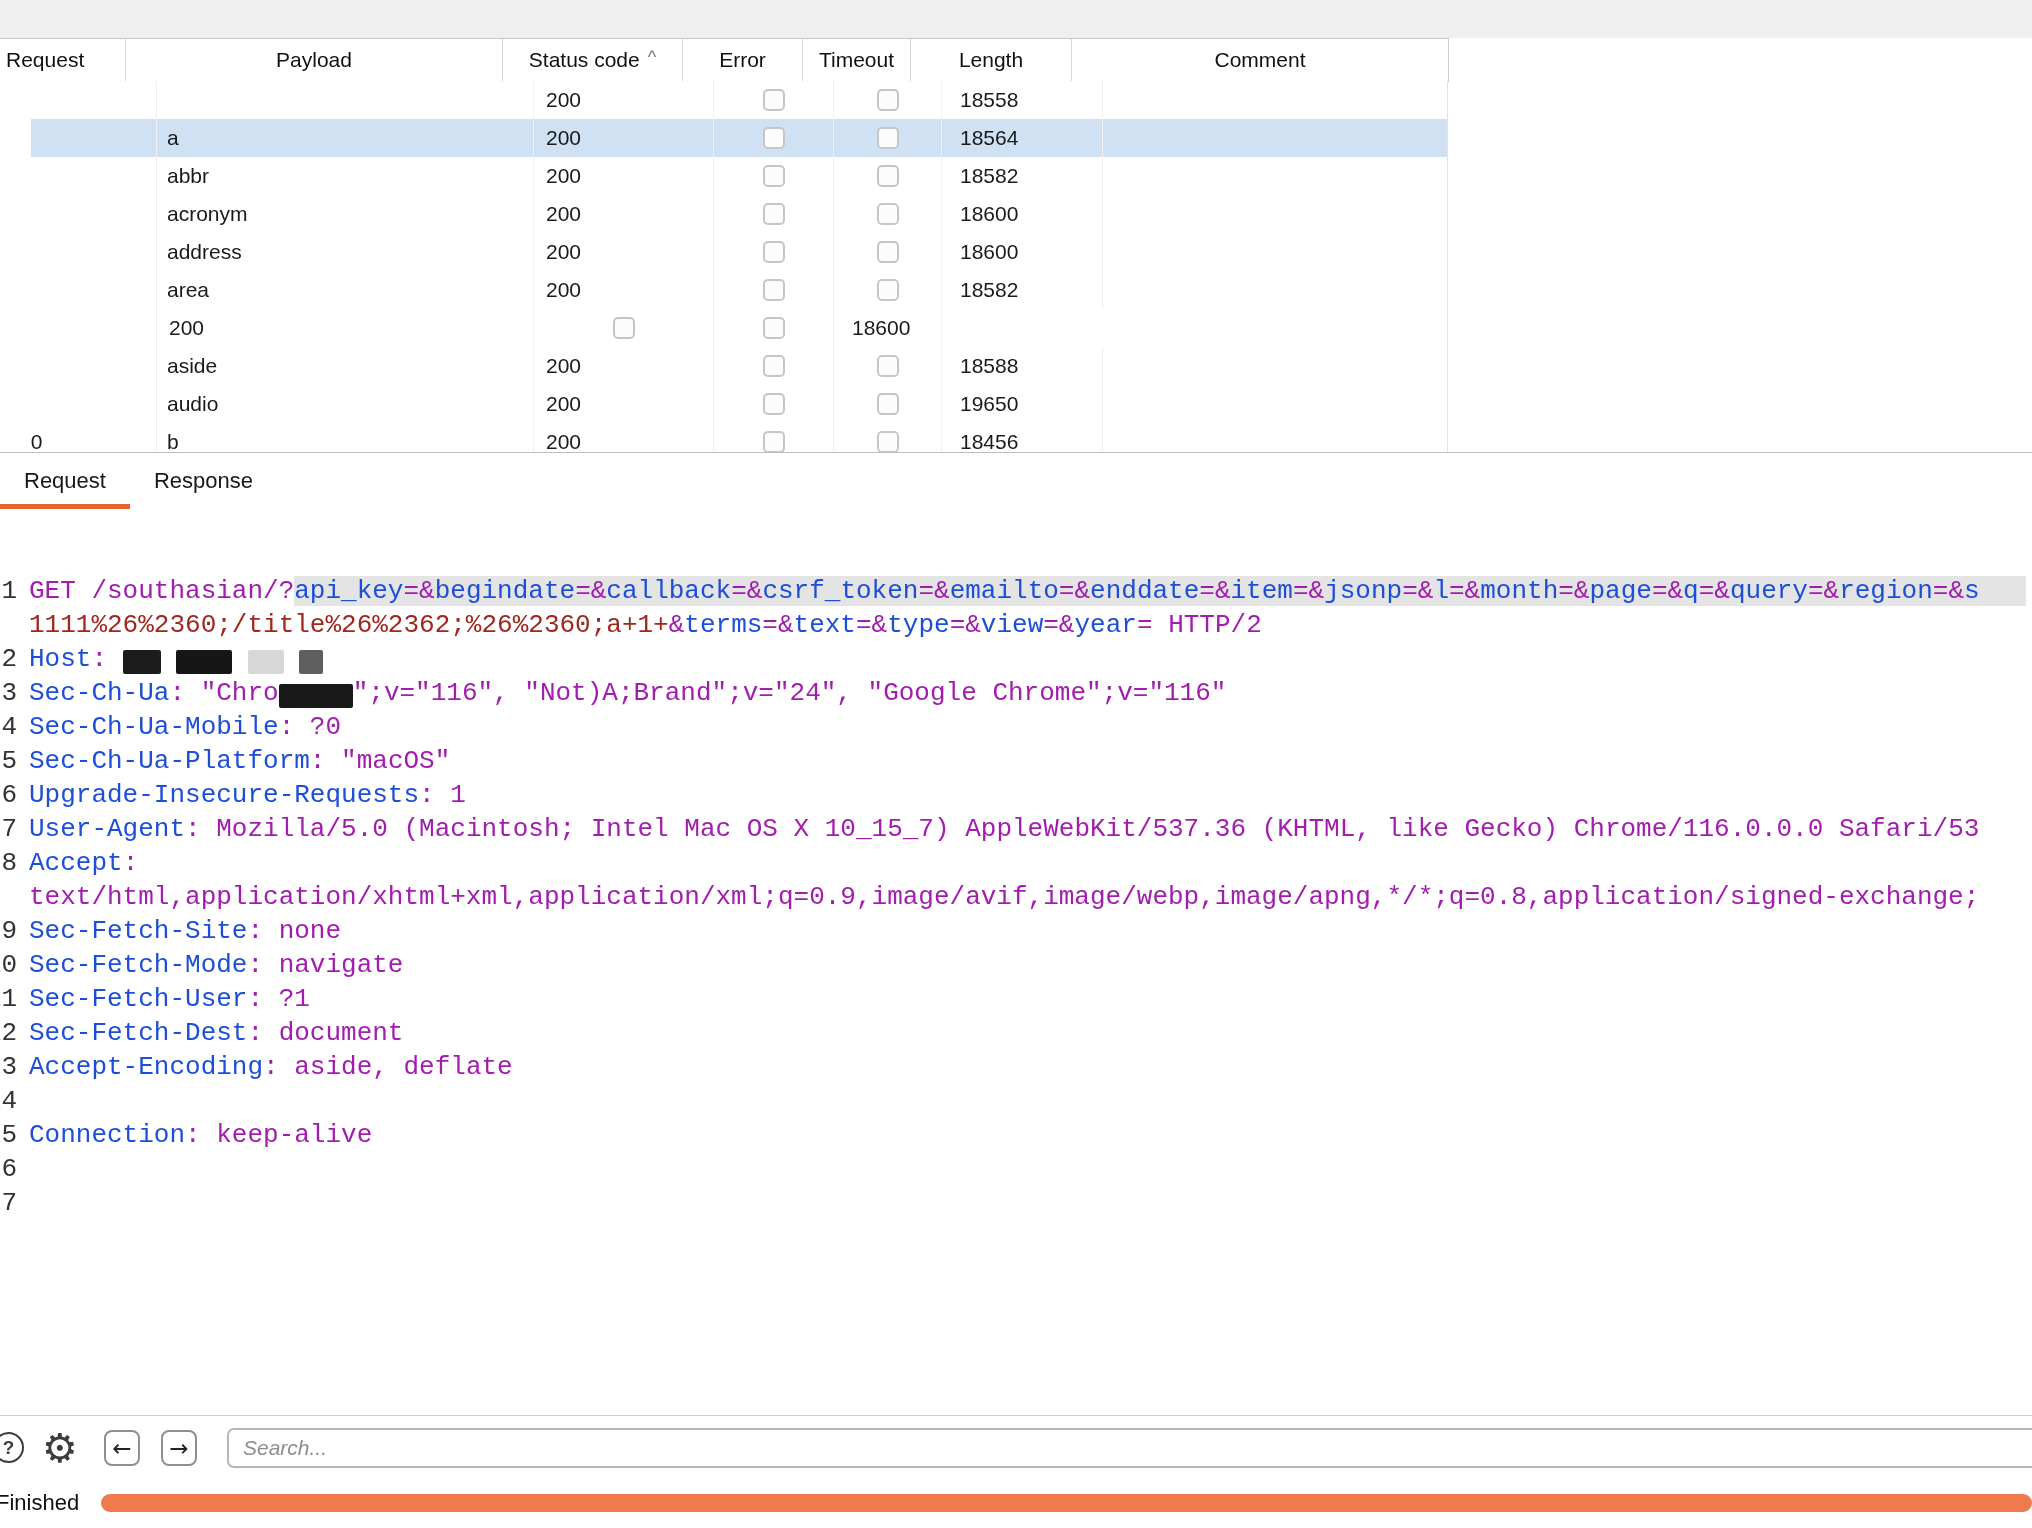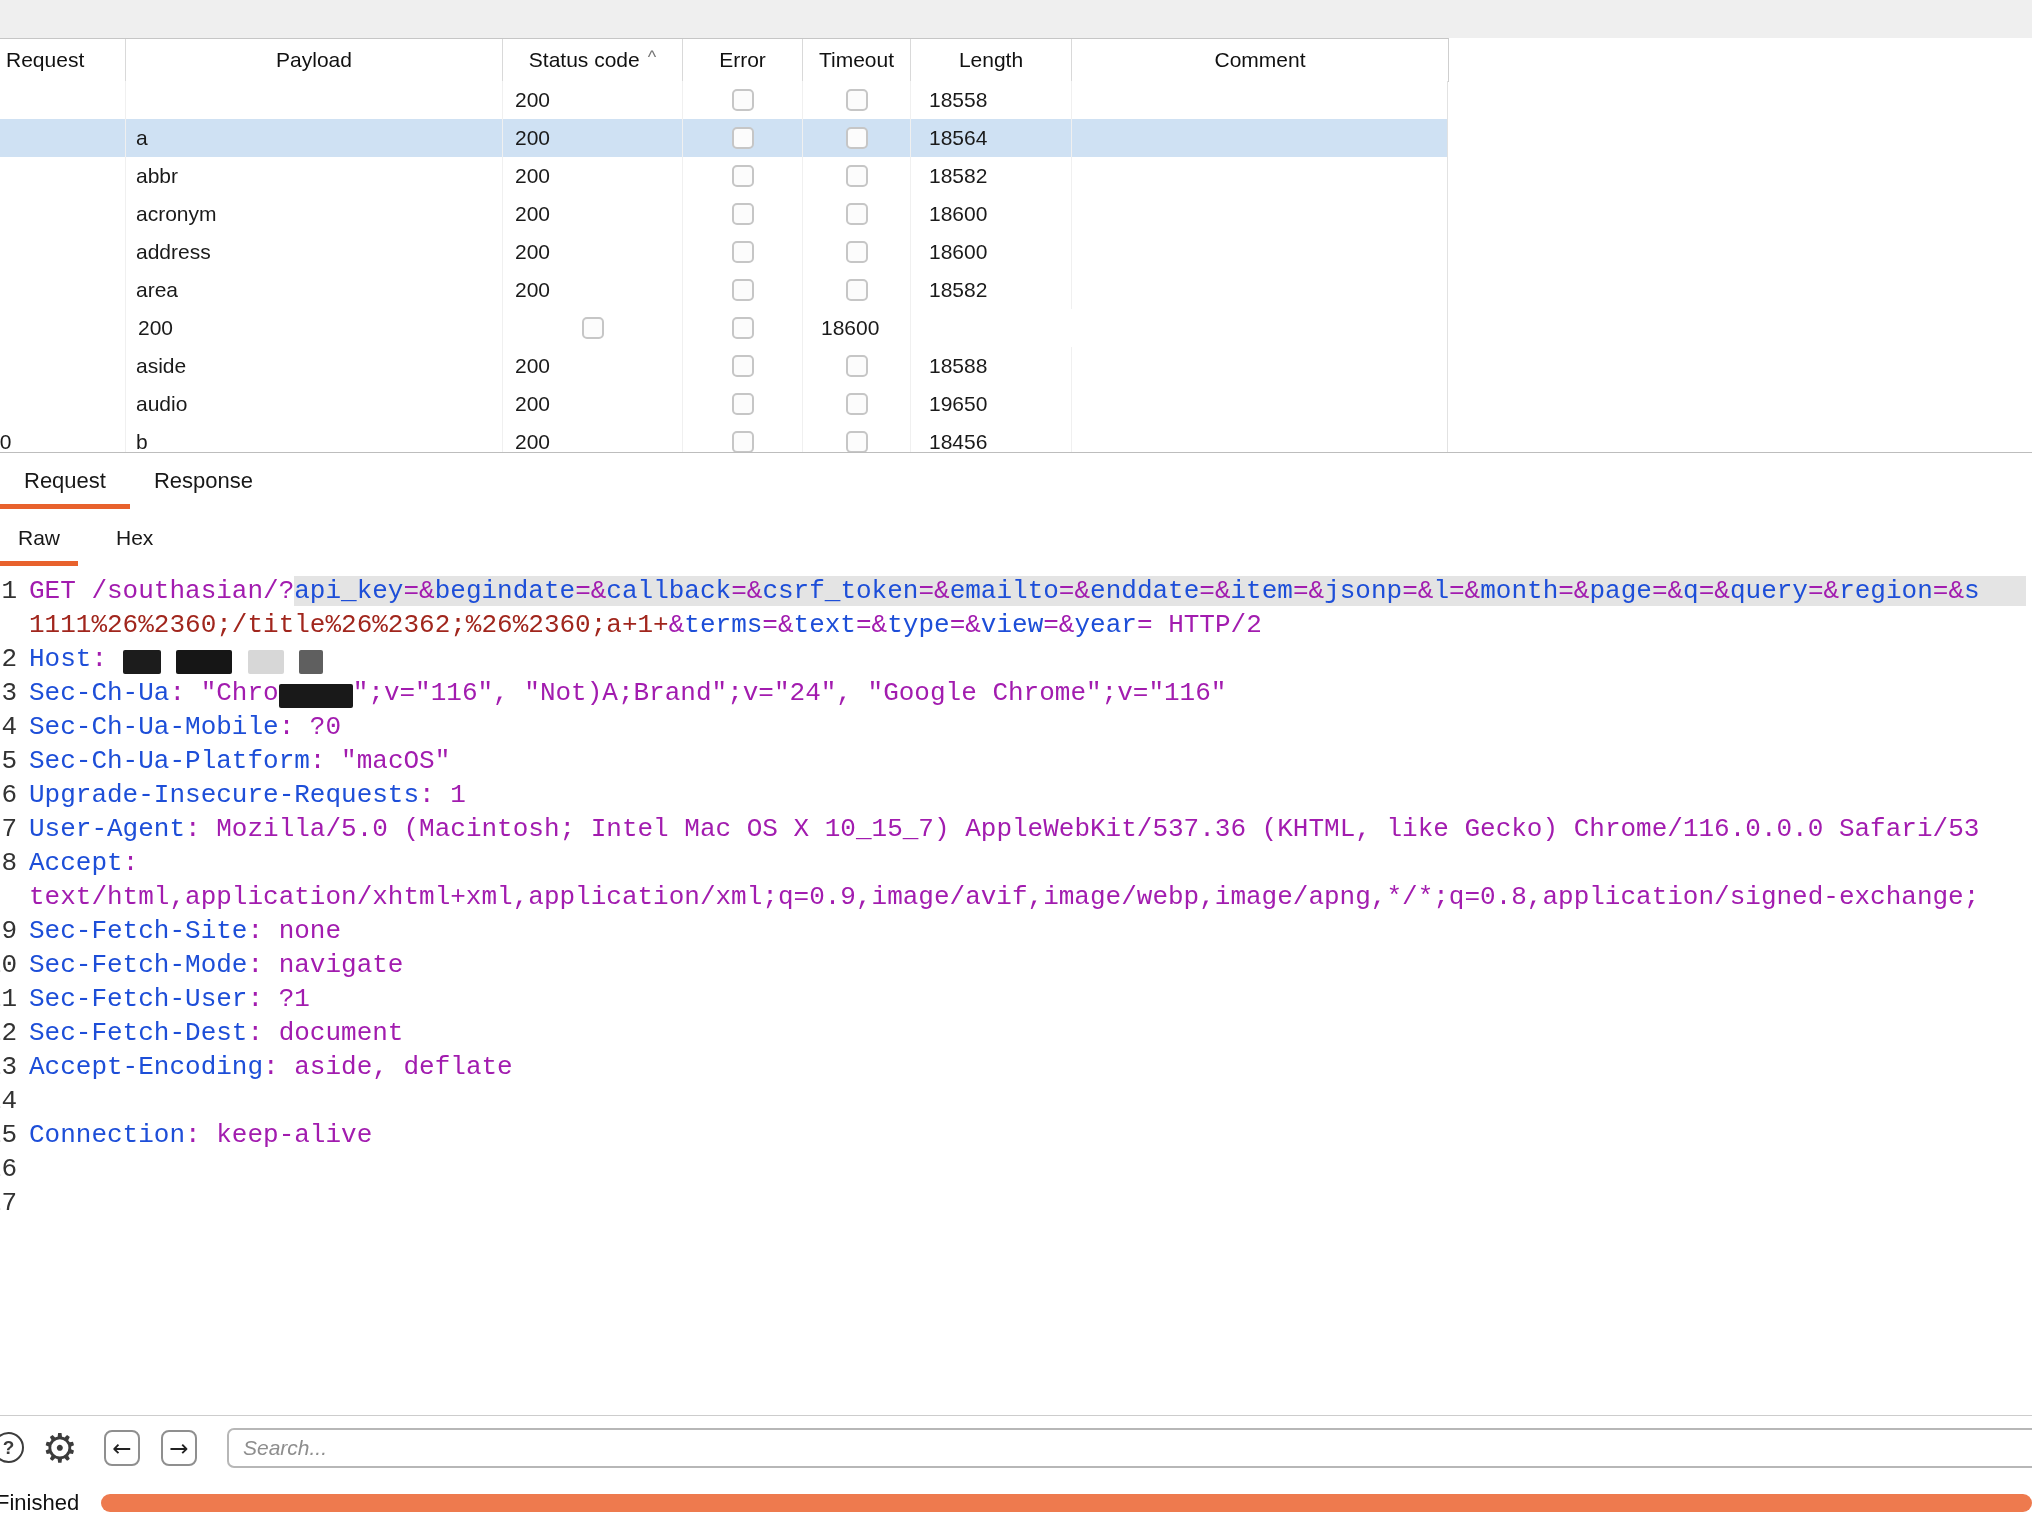--- a/index.html
+++ b/index.html
@@ -17,21 +17,21 @@
     position:absolute;left:0;top:38px;width:1448px;height:42px;background:#fff;
     display:grid;grid-template-columns:126px 377px 180px 120px 108px 161px 376px;
     border-top:1px solid #c6c6c6;border-bottom:1px solid #c6c6c6;border-right:1px solid #cfcfcf;
     box-sizing:content-box;font-size:21px;color:#111;
   }
   .th{display:flex;align-items:center;justify-content:center;border-right:1px solid #d9d9d9;white-space:nowrap;}
   .th:last-child{border-right:none;justify-content:center;}
   .th-left{justify-content:flex-start;padding-left:6px;}
   .sort{margin-left:8px;color:#777;font-size:18px;transform:translateY(-3px);}
 
-  .tbody{position:absolute;left:0;top:81px;width:1448px;height:371px;overflow:hidden;border-right:1px solid #e2e2e2;box-sizing:border-box;background:#fff;}
+  .tbody{position:absolute;left:0;top:81px;width:1448px;height:371px;overflow:hidden;border-right:1px solid #e2e2e2;box-sizing:border-box;background:#fff;padding-left:31px;}
   .trow{display:grid;grid-template-columns:126px 377px 180px 120px 108px 161px 376px;height:38px;}
   .trow.selected{background:#cfe1f3;}
   .td{display:flex;align-items:center;font-size:21px;overflow:hidden;border-right:1px solid #f0f0f0;color:#1a1a1a;}
   .td:last-child{border-right:none;}
   .c-pay{padding-left:10px;}
   .c-status{padding-left:12px;}
   .c-len{padding-left:18px;}
   .c-err,.c-time{justify-content:center;}
   .req-num{position:relative;left:-12px;white-space:nowrap;}
   .checkbox{width:22px;height:22px;border:2px solid #c6c6c6;border-radius:5px;background:#fcfcfc;box-sizing:border-box;}
@@ -251,28 +251,20 @@
 
   <div class="msg-tabs">
     <div class="tab selected">
       <span>Request</span>
     </div>
     <div class="tab">
       <span>Response</span>
     </div>
   </div>
 
-  <div class="view-tabs">
-    <div class="tab selected">
-      <span>Raw</span>
-    </div>
-    <div class="tab">
-      <span>Hex</span>
-    </div>
-  </div>
 
   <div class="editor" id="editor">
       <div class="ed-line"><span class="ed-gutter"><span class="ed-num">1</span></span><span class="ed-content"><span class="tk-p">GET /southasian/?</span><span class="tk-b tk-g">api_key</span><span class="tk-p tk-g">=&amp;</span><span class="tk-b tk-g">begindate</span><span class="tk-p tk-g">=&amp;</span><span class="tk-b tk-g">callback</span><span class="tk-p tk-g">=&amp;</span><span class="tk-b tk-g">csrf_token</span><span class="tk-p tk-g">=&amp;</span><span class="tk-b tk-g">emailto</span><span class="tk-p tk-g">=&amp;</span><span class="tk-b tk-g">enddate</span><span class="tk-p tk-g">=&amp;</span><span class="tk-b tk-g">item</span><span class="tk-p tk-g">=&amp;</span><span class="tk-b tk-g">jsonp</span><span class="tk-p tk-g">=&amp;</span><span class="tk-b tk-g">l</span><span class="tk-p tk-g">=&amp;</span><span class="tk-b tk-g">month</span><span class="tk-p tk-g">=&amp;</span><span class="tk-b tk-g">page</span><span class="tk-p tk-g">=&amp;</span><span class="tk-b tk-g">q</span><span class="tk-p tk-g">=&amp;</span><span class="tk-b tk-g">query</span><span class="tk-p tk-g">=&amp;</span><span class="tk-b tk-g">region</span><span class="tk-p tk-g">=&amp;</span><span class="tk-b tk-g">s</span><span class="tk-p tk-g">   </span></span></div>
       <div class="ed-line"><span class="ed-gutter"><span class="ed-num"></span></span><span class="ed-content"><span class="tk-r">1111%26%2360;/title%26%2362;%26%2360;a+1+</span><span class="tk-p">&amp;</span><span class="tk-b">terms</span><span class="tk-p">=&amp;</span><span class="tk-b">text</span><span class="tk-p">=&amp;</span><span class="tk-b">type</span><span class="tk-p">=&amp;</span><span class="tk-b">view</span><span class="tk-p">=&amp;</span><span class="tk-b">year</span><span class="tk-p">= </span><span class="tk-p">HTTP/2</span></span></div>
       <div class="ed-line"><span class="ed-gutter"><span class="ed-num">2</span></span><span class="ed-content"><span class="tk-b">Host</span><span class="tk-p">: </span><span class="redact" style="width: 38px; background: rgb(28, 28, 28);"></span><span class="tk-p"> </span><span class="redact" style="width: 56px; background: rgb(22, 22, 22);"></span><span class="tk-p"> </span><span class="redact" style="width: 36px; background: rgb(215, 215, 215);"></span><span class="tk-p"> </span><span class="redact" style="width: 24px; background: rgb(95, 95, 95);"></span></span></div>
       <div class="ed-line"><span class="ed-gutter"><span class="ed-num">3</span></span><span class="ed-content"><span class="tk-b">Sec-Ch-Ua</span><span class="tk-p">: </span><span class="tk-p">"Chro</span><span class="redact" style="width: 74px; background: rgb(25, 25, 25);"></span><span class="tk-p">";v="116", "Not)A;Brand";v="24", "Google Chrome";v="116"</span></span></div>
       <div class="ed-line"><span class="ed-gutter"><span class="ed-num">4</span></span><span class="ed-content"><span class="tk-b">Sec-Ch-Ua-Mobile</span><span class="tk-p">: </span><span class="tk-p">?0</span></span></div>
       <div class="ed-line"><span class="ed-gutter"><span class="ed-num">5</span></span><span class="ed-content"><span class="tk-b">Sec-Ch-Ua-Platform</span><span class="tk-p">: </span><span class="tk-p">"macOS"</span></span></div>
       <div class="ed-line"><span class="ed-gutter"><span class="ed-num">6</span></span><span class="ed-content"><span class="tk-b">Upgrade-Insecure-Requests</span><span class="tk-p">: </span><span class="tk-p">1</span></span></div>
       <div class="ed-line"><span class="ed-gutter"><span class="ed-num">7</span></span><span class="ed-content"><span class="tk-b">User-Agent</span><span class="tk-p">: </span><span class="tk-p">Mozilla/5.0 (Macintosh; Intel Mac OS X 10_15_7) AppleWebKit/537.36 (KHTML, like Gecko) Chrome/116.0.0.0 Safari/53</span></span></div>

